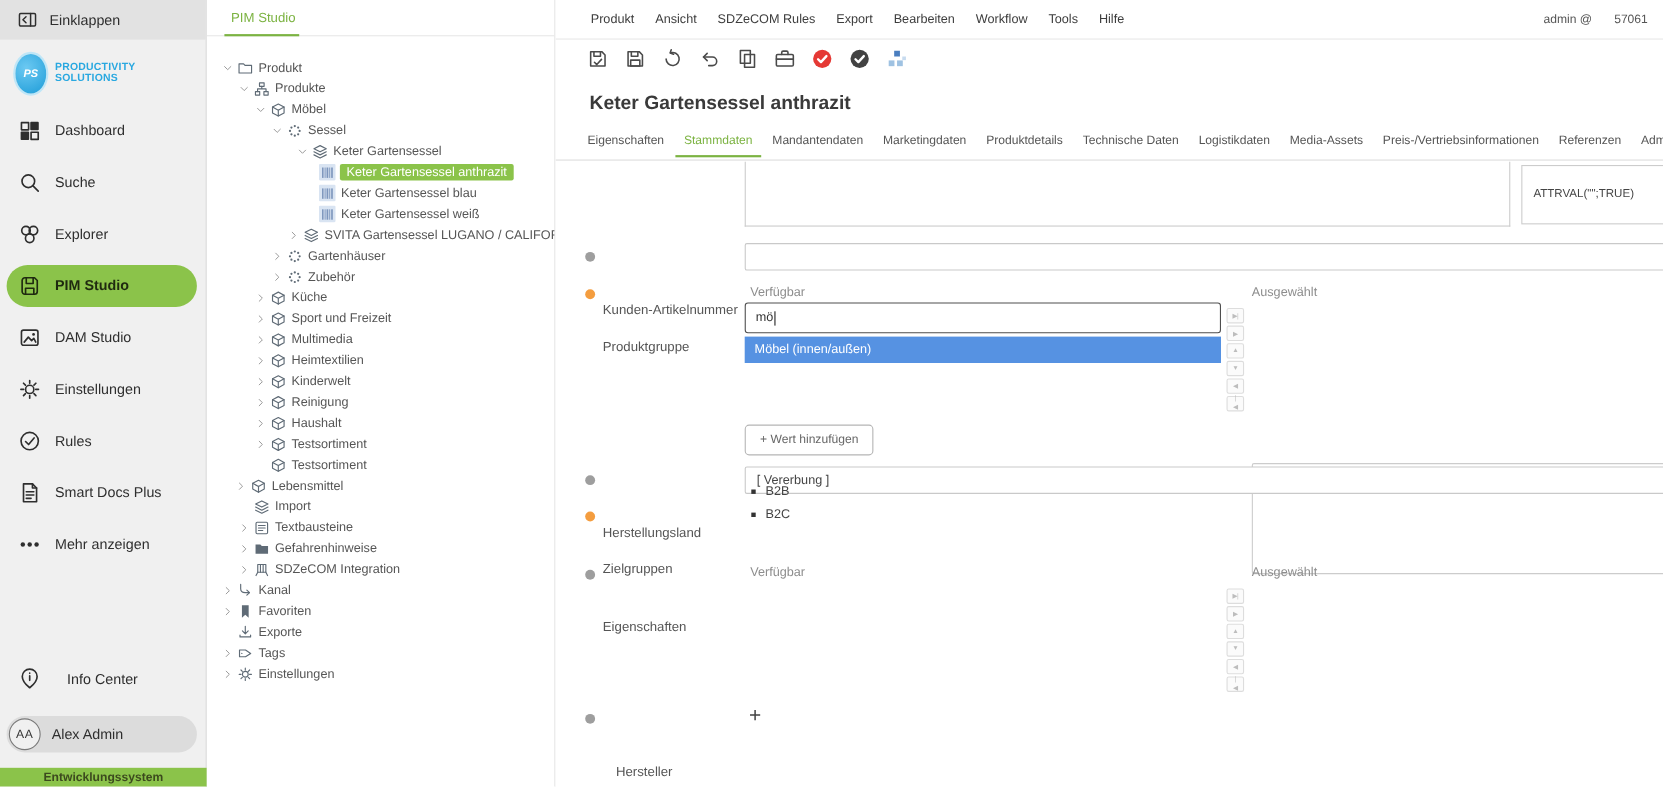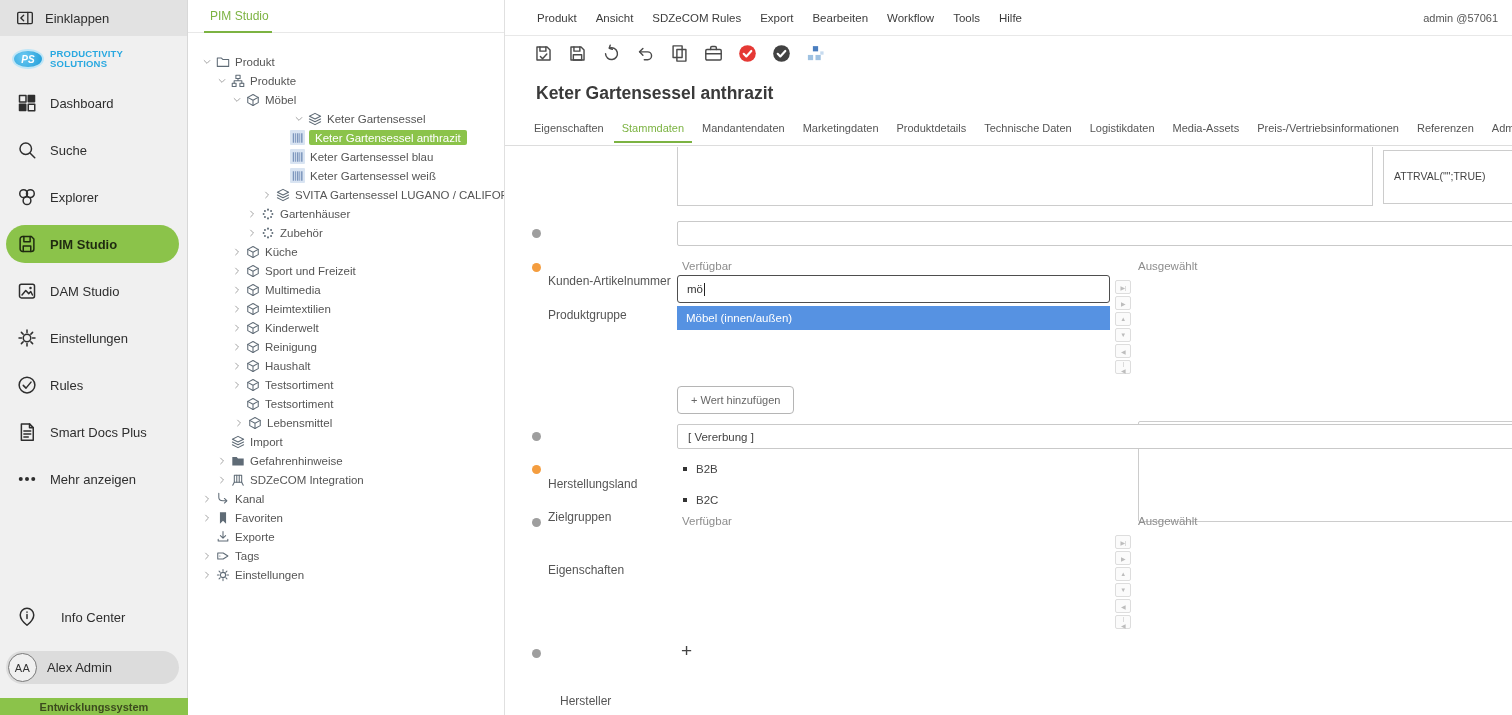--- a/index.html
+++ b/index.html
@@ -11,21 +11,21 @@
   .icon { display:inline-flex; align-items:center; justify-content:center; flex:0 0 auto; }
   .icon svg { display:block; }
 
   
   .sidebar { position:absolute; left:0; top:0; width:188px; height:715px;
     background:#f0f0f0; border-right:1px solid #d8d8d8; }
   .collapse-row { height:36px; background:#e2e2e2; display:flex; align-items:center;
     padding-left:16px; gap:11px; font-size:13px; color:#2e2e2e; }
   .collapse-row .icon svg { width:18px; height:18px; }
   .logo-row { display:flex; align-items:center; padding:13px 0 10px 14px; gap:8px; }
-  .logo-badge { width:28px; height:16px; border-radius:50%; flex:0 0 28px;
+  .logo-badge { width:28px; height:36px; border-radius:50%; flex:0 0 28px;
     background:radial-gradient(circle at 35% 35%, #6cc9f2, #1d9cd8);
     color:#fff; display:flex; align-items:center; justify-content:center;
     font-size:10px; font-weight:bold; font-style:italic;
     box-shadow:0 0 0 2px #bfe6f7; }
   .logo-text { color:#29a8e0; font-size:9.5px; font-weight:bold; line-height:1.1; letter-spacing:.2px; }
   .nav-item { height:47px; display:flex; align-items:center; }
   .nav-inner { display:flex; align-items:center; gap:13px; padding-left:17px; width:100%; height:100%; font-size:13px; color:#2e2e2e; }
   .nav-item .icon svg { width:20px; height:20px; }
   .nav-item.active .nav-inner { background:#8bc34a; height:38px; border-radius:19px;
     margin:0 8px 0 6px; padding-left:11px; width:auto; flex:1; color:#1f2a10; font-weight:bold; }
@@ -54,21 +54,21 @@
   .tree-icon { width:15px; height:15px; color:#5f6b76; margin-right:5px; }
   .tree-icon svg { width:14px; height:14px; }
   .tree-icon.tint-barcode { color:#7d96bd; background:#d9e4f2; border-radius:1px; }
   .tree-label.selected { background:#8bc34a; color:#fff; padding:1.5px 6px; border-radius:2px; margin-left:-1px; }
 
   
   .main { position:absolute; left:505px; top:0; width:1007px; height:715px; background:#fff; overflow:hidden; }
   .menubar { height:36px; border-bottom:1px solid #e8e8e8; display:flex; align-items:center;
     padding:0 14px 0 32px; font-size:11.5px; color:#3d3d3d; }
   .menu-item { margin-right:19px; }
-  .menubar-right { margin-left:auto; display:flex; font-size:11px; color:#555; }
+  .menubar-right { margin-left:auto; display:flex; gap:20px; font-size:11px; color:#555; }
   .toolbar { height:34px; display:flex; align-items:center; gap:8px; padding-left:25px; }
   .tool-btn { width:26px; height:26px; display:flex; align-items:center; justify-content:center; color:#4a4a4a; }
   .tool-btn svg { width:19px; height:19px; }
   .page-title { margin:13px 0 0 31px; font-size:17.5px; font-weight:bold; color:#3a3a3a; }
   .tabs { display:flex; margin-top:13px; padding-left:26px; border-bottom:1px solid #ddd;
     height:29px; align-items:center; font-size:11px; color:#555; }
   .tab { margin-right:12px; padding:2px 3px 8px 3px; position:relative; white-space:nowrap; }
   .tab.active { color:#7cb342; }
   .tab.active::after { content:""; position:absolute; left:-5px; right:-5px; bottom:-1px; height:2px; background:#7cb342; }
 
@@ -288,116 +288,116 @@
           </svg>
         </span>
         <span class="icon tree-icon ">
           <svg viewBox="0 0 16 16" fill="none" stroke="currentColor" stroke-width="1.2" stroke-linecap="round" stroke-linejoin="round">
             <path d="M8 1.8 L14 5 V11 L8 14.2 L2 11 V5 Z"></path>
             <path d="M2 5 L8 8.2 L14 5 M8 8.2 V14.2"></path>
           </svg>
         </span>
     <span class="tree-label ">Möbel</span>
   </div>
-      <div class="tree-row" style="padding-left:104px">
+      <div class="tree-row" style="padding-left:57px">
     <span class="chev icon">
           <svg viewBox="0 0 16 16" fill="none" stroke="currentColor" stroke-width="1.2" stroke-linecap="round" stroke-linejoin="round">
             <path d="M4.2 6 L8 9.8 L11.8 6"></path>
-          </svg>
-        </span>
-        <span class="icon tree-icon ">
-          <svg viewBox="0 0 16 16" fill="none" stroke="currentColor" stroke-width="1.2" stroke-linecap="round" stroke-linejoin="round">
-            <path d="M8 1.6 L14.4 4.8 L8 8 L1.6 4.8 Z"></path>
-            <path d="M1.6 8 L8 11.2 L14.4 8"></path>
-            <path d="M1.6 11.2 L8 14.4 L14.4 11.2"></path>
-          </svg>
-        </span>
-    <span class="tree-label ">Keter Gartensessel</span>
-  </div>
-      <div class="tree-row" style="padding-left:87px">
-    <span class="chev-spacer"></span>
-        <span class="icon tree-icon tint-barcode">
-          <svg viewBox="0 0 16 16" fill="none" stroke="currentColor" stroke-width="1.2" stroke-linecap="round" stroke-linejoin="round">
-            <g fill="currentColor" stroke="none">
-              <rect x="2" y="2.6" width="1.6" height="10.8"></rect>
-              <rect x="4.7" y="2.6" width="1" height="10.8"></rect>
-              <rect x="6.7" y="2.6" width="1.8" height="10.8"></rect>
-              <rect x="9.5" y="2.6" width="1" height="10.8"></rect>
-              <rect x="11.5" y="2.6" width="1.7" height="10.8"></rect>
-            </g>
-          </svg>
-        </span>
-    <span class="tree-label selected">Keter Gartensessel anthrazit</span>
-  </div>
-      <div class="tree-row" style="padding-left:87px">
-    <span class="chev-spacer"></span>
-        <span class="icon tree-icon tint-barcode">
-          <svg viewBox="0 0 16 16" fill="none" stroke="currentColor" stroke-width="1.2" stroke-linecap="round" stroke-linejoin="round">
-            <g fill="currentColor" stroke="none">
-              <rect x="2" y="2.6" width="1.6" height="10.8"></rect>
-              <rect x="4.7" y="2.6" width="1" height="10.8"></rect>
-              <rect x="6.7" y="2.6" width="1.8" height="10.8"></rect>
-              <rect x="9.5" y="2.6" width="1" height="10.8"></rect>
-              <rect x="11.5" y="2.6" width="1.7" height="10.8"></rect>
-            </g>
-          </svg>
-        </span>
-    <span class="tree-label ">Keter Gartensessel blau</span>
-  </div>
-      <div class="tree-row" style="padding-left:87px">
-    <span class="chev-spacer"></span>
-        <span class="icon tree-icon tint-barcode">
-          <svg viewBox="0 0 16 16" fill="none" stroke="currentColor" stroke-width="1.2" stroke-linecap="round" stroke-linejoin="round">
-            <g fill="currentColor" stroke="none">
-              <rect x="2" y="2.6" width="1.6" height="10.8"></rect>
-              <rect x="4.7" y="2.6" width="1" height="10.8"></rect>
-              <rect x="6.7" y="2.6" width="1.8" height="10.8"></rect>
-              <rect x="9.5" y="2.6" width="1" height="10.8"></rect>
-              <rect x="11.5" y="2.6" width="1.7" height="10.8"></rect>
-            </g>
-          </svg>
-        </span>
-    <span class="tree-label ">Keter Gartensessel weiß</span>
-  </div>
-      <div class="tree-row" style="padding-left:72px">
-    <span class="chev icon">
-          <svg viewBox="0 0 16 16" fill="none" stroke="currentColor" stroke-width="1.2" stroke-linecap="round" stroke-linejoin="round">
-            <path d="M6.2 4.2 L10 8 L6.2 11.8"></path>
-          </svg>
-        </span>
-        <span class="icon tree-icon ">
-          <svg viewBox="0 0 16 16" fill="none" stroke="currentColor" stroke-width="1.2" stroke-linecap="round" stroke-linejoin="round">
-            <path d="M8 1.6 L14.4 4.8 L8 8 L1.6 4.8 Z"></path>
-            <path d="M1.6 8 L8 11.2 L14.4 8"></path>
-            <path d="M1.6 11.2 L8 14.4 L14.4 11.2"></path>
-          </svg>
-        </span>
-    <span class="tree-label ">SVITA Gartensessel LUGANO / CALIFORNIA</span>
-  </div>
-      <div class="tree-row" style="padding-left:57px">
-    <span class="chev icon">
-          <svg viewBox="0 0 16 16" fill="none" stroke="currentColor" stroke-width="1.2" stroke-linecap="round" stroke-linejoin="round">
-            <path d="M6.2 4.2 L10 8 L6.2 11.8"></path>
           </svg>
         </span>
         <span class="icon tree-icon ">
           <svg viewBox="0 0 16 16" fill="none" stroke="currentColor" stroke-width="1.2" stroke-linecap="round" stroke-linejoin="round">
             <g fill="currentColor" stroke="none">
               <circle cx="8" cy="3" r="1.15"></circle>
               <circle cx="11.5" cy="4.5" r="1.15"></circle>
               <circle cx="13" cy="8" r="1.15"></circle>
               <circle cx="11.5" cy="11.5" r="1.15"></circle>
               <circle cx="8" cy="13" r="1.15"></circle>
               <circle cx="4.5" cy="11.5" r="1.15"></circle>
               <circle cx="3" cy="8" r="1.15"></circle>
               <circle cx="4.5" cy="4.5" r="1.15"></circle>
             </g>
           </svg>
         </span>
-    <span class="tree-label ">Gartenhäuser</span>
+    <span class="tree-label ">Sessel</span>
+  </div>
+      <div class="tree-row" style="padding-left:80px">
+    <span class="chev icon">
+          <svg viewBox="0 0 16 16" fill="none" stroke="currentColor" stroke-width="1.2" stroke-linecap="round" stroke-linejoin="round">
+            <path d="M4.2 6 L8 9.8 L11.8 6"></path>
+          </svg>
+        </span>
+        <span class="icon tree-icon ">
+          <svg viewBox="0 0 16 16" fill="none" stroke="currentColor" stroke-width="1.2" stroke-linecap="round" stroke-linejoin="round">
+            <path d="M8 1.6 L14.4 4.8 L8 8 L1.6 4.8 Z"></path>
+            <path d="M1.6 8 L8 11.2 L14.4 8"></path>
+            <path d="M1.6 11.2 L8 14.4 L14.4 11.2"></path>
+          </svg>
+        </span>
+    <span class="tree-label ">Keter Gartensessel</span>
+  </div>
+      <div class="tree-row" style="padding-left:87px">
+    <span class="chev-spacer"></span>
+        <span class="icon tree-icon tint-barcode">
+          <svg viewBox="0 0 16 16" fill="none" stroke="currentColor" stroke-width="1.2" stroke-linecap="round" stroke-linejoin="round">
+            <g fill="currentColor" stroke="none">
+              <rect x="2" y="2.6" width="1.6" height="10.8"></rect>
+              <rect x="4.7" y="2.6" width="1" height="10.8"></rect>
+              <rect x="6.7" y="2.6" width="1.8" height="10.8"></rect>
+              <rect x="9.5" y="2.6" width="1" height="10.8"></rect>
+              <rect x="11.5" y="2.6" width="1.7" height="10.8"></rect>
+            </g>
+          </svg>
+        </span>
+    <span class="tree-label selected">Keter Gartensessel anthrazit</span>
+  </div>
+      <div class="tree-row" style="padding-left:87px">
+    <span class="chev-spacer"></span>
+        <span class="icon tree-icon tint-barcode">
+          <svg viewBox="0 0 16 16" fill="none" stroke="currentColor" stroke-width="1.2" stroke-linecap="round" stroke-linejoin="round">
+            <g fill="currentColor" stroke="none">
+              <rect x="2" y="2.6" width="1.6" height="10.8"></rect>
+              <rect x="4.7" y="2.6" width="1" height="10.8"></rect>
+              <rect x="6.7" y="2.6" width="1.8" height="10.8"></rect>
+              <rect x="9.5" y="2.6" width="1" height="10.8"></rect>
+              <rect x="11.5" y="2.6" width="1.7" height="10.8"></rect>
+            </g>
+          </svg>
+        </span>
+    <span class="tree-label ">Keter Gartensessel blau</span>
+  </div>
+      <div class="tree-row" style="padding-left:87px">
+    <span class="chev-spacer"></span>
+        <span class="icon tree-icon tint-barcode">
+          <svg viewBox="0 0 16 16" fill="none" stroke="currentColor" stroke-width="1.2" stroke-linecap="round" stroke-linejoin="round">
+            <g fill="currentColor" stroke="none">
+              <rect x="2" y="2.6" width="1.6" height="10.8"></rect>
+              <rect x="4.7" y="2.6" width="1" height="10.8"></rect>
+              <rect x="6.7" y="2.6" width="1.8" height="10.8"></rect>
+              <rect x="9.5" y="2.6" width="1" height="10.8"></rect>
+              <rect x="11.5" y="2.6" width="1.7" height="10.8"></rect>
+            </g>
+          </svg>
+        </span>
+    <span class="tree-label ">Keter Gartensessel weiß</span>
+  </div>
+      <div class="tree-row" style="padding-left:72px">
+    <span class="chev icon">
+          <svg viewBox="0 0 16 16" fill="none" stroke="currentColor" stroke-width="1.2" stroke-linecap="round" stroke-linejoin="round">
+            <path d="M6.2 4.2 L10 8 L6.2 11.8"></path>
+          </svg>
+        </span>
+        <span class="icon tree-icon ">
+          <svg viewBox="0 0 16 16" fill="none" stroke="currentColor" stroke-width="1.2" stroke-linecap="round" stroke-linejoin="round">
+            <path d="M8 1.6 L14.4 4.8 L8 8 L1.6 4.8 Z"></path>
+            <path d="M1.6 8 L8 11.2 L14.4 8"></path>
+            <path d="M1.6 11.2 L8 14.4 L14.4 11.2"></path>
+          </svg>
+        </span>
+    <span class="tree-label ">SVITA Gartensessel LUGANO / CALIFORNIA</span>
   </div>
       <div class="tree-row" style="padding-left:57px">
     <span class="chev icon">
           <svg viewBox="0 0 16 16" fill="none" stroke="currentColor" stroke-width="1.2" stroke-linecap="round" stroke-linejoin="round">
             <path d="M6.2 4.2 L10 8 L6.2 11.8"></path>
           </svg>
         </span>
         <span class="icon tree-icon ">
           <svg viewBox="0 0 16 16" fill="none" stroke="currentColor" stroke-width="1.2" stroke-linecap="round" stroke-linejoin="round">
             <g fill="currentColor" stroke="none">
@@ -405,20 +405,42 @@
               <circle cx="11.5" cy="4.5" r="1.15"></circle>
               <circle cx="13" cy="8" r="1.15"></circle>
               <circle cx="11.5" cy="11.5" r="1.15"></circle>
               <circle cx="8" cy="13" r="1.15"></circle>
               <circle cx="4.5" cy="11.5" r="1.15"></circle>
               <circle cx="3" cy="8" r="1.15"></circle>
               <circle cx="4.5" cy="4.5" r="1.15"></circle>
             </g>
           </svg>
         </span>
+    <span class="tree-label ">Gartenhäuser</span>
+  </div>
+      <div class="tree-row" style="padding-left:57px">
+    <span class="chev icon">
+          <svg viewBox="0 0 16 16" fill="none" stroke="currentColor" stroke-width="1.2" stroke-linecap="round" stroke-linejoin="round">
+            <path d="M6.2 4.2 L10 8 L6.2 11.8"></path>
+          </svg>
+        </span>
+        <span class="icon tree-icon ">
+          <svg viewBox="0 0 16 16" fill="none" stroke="currentColor" stroke-width="1.2" stroke-linecap="round" stroke-linejoin="round">
+            <g fill="currentColor" stroke="none">
+              <circle cx="8" cy="3" r="1.15"></circle>
+              <circle cx="11.5" cy="4.5" r="1.15"></circle>
+              <circle cx="13" cy="8" r="1.15"></circle>
+              <circle cx="11.5" cy="11.5" r="1.15"></circle>
+              <circle cx="8" cy="13" r="1.15"></circle>
+              <circle cx="4.5" cy="11.5" r="1.15"></circle>
+              <circle cx="3" cy="8" r="1.15"></circle>
+              <circle cx="4.5" cy="4.5" r="1.15"></circle>
+            </g>
+          </svg>
+        </span>
     <span class="tree-label ">Zubehör</span>
   </div>
       <div class="tree-row" style="padding-left:42px">
     <span class="chev icon">
           <svg viewBox="0 0 16 16" fill="none" stroke="currentColor" stroke-width="1.2" stroke-linecap="round" stroke-linejoin="round">
             <path d="M6.2 4.2 L10 8 L6.2 11.8"></path>
           </svg>
         </span>
         <span class="icon tree-icon ">
           <svg viewBox="0 0 16 16" fill="none" stroke="currentColor" stroke-width="1.2" stroke-linecap="round" stroke-linejoin="round">
@@ -529,21 +551,21 @@
       <div class="tree-row" style="padding-left:42px">
     <span class="chev-spacer"></span>
         <span class="icon tree-icon ">
           <svg viewBox="0 0 16 16" fill="none" stroke="currentColor" stroke-width="1.2" stroke-linecap="round" stroke-linejoin="round">
             <path d="M8 1.8 L14 5 V11 L8 14.2 L2 11 V5 Z"></path>
             <path d="M2 5 L8 8.2 L14 5 M8 8.2 V14.2"></path>
           </svg>
         </span>
     <span class="tree-label ">Testsortiment</span>
   </div>
-      <div class="tree-row" style="padding-left:44px">
+      <div class="tree-row" style="padding-left:24px">
     <span class="chev icon">
           <svg viewBox="0 0 16 16" fill="none" stroke="currentColor" stroke-width="1.2" stroke-linecap="round" stroke-linejoin="round">
             <path d="M6.2 4.2 L10 8 L6.2 11.8"></path>
           </svg>
         </span>
         <span class="icon tree-icon ">
           <svg viewBox="0 0 16 16" fill="none" stroke="currentColor" stroke-width="1.2" stroke-linecap="round" stroke-linejoin="round">
             <path d="M8 1.8 L14 5 V11 L8 14.2 L2 11 V5 Z"></path>
             <path d="M2 5 L8 8.2 L14 5 M8 8.2 V14.2"></path>
           </svg>
@@ -553,20 +575,34 @@
       <div class="tree-row" style="padding-left:27px">
     <span class="chev-spacer"></span>
         <span class="icon tree-icon ">
           <svg viewBox="0 0 16 16" fill="none" stroke="currentColor" stroke-width="1.2" stroke-linecap="round" stroke-linejoin="round">
             <path d="M8 1.6 L14.4 4.8 L8 8 L1.6 4.8 Z"></path>
             <path d="M1.6 8 L8 11.2 L14.4 8"></path>
             <path d="M1.6 11.2 L8 14.4 L14.4 11.2"></path>
           </svg>
         </span>
     <span class="tree-label ">Import</span>
+  </div>
+      <div class="tree-row" style="padding-left:27px">
+    <span class="chev icon">
+          <svg viewBox="0 0 16 16" fill="none" stroke="currentColor" stroke-width="1.2" stroke-linecap="round" stroke-linejoin="round">
+            <path d="M6.2 4.2 L10 8 L6.2 11.8"></path>
+          </svg>
+        </span>
+        <span class="icon tree-icon ">
+          <svg viewBox="0 0 16 16" fill="none" stroke="currentColor" stroke-width="1.2" stroke-linecap="round" stroke-linejoin="round">
+            <rect x="2" y="2" width="12" height="12" rx="1.2"></rect>
+            <path d="M4.5 5.4 H11.5 M4.5 8 H11.5 M4.5 10.6 H9"></path>
+          </svg>
+        </span>
+    <span class="tree-label ">Textbausteine</span>
   </div>
       <div class="tree-row" style="padding-left:27px">
     <span class="chev icon">
           <svg viewBox="0 0 16 16" fill="none" stroke="currentColor" stroke-width="1.2" stroke-linecap="round" stroke-linejoin="round">
             <path d="M6.2 4.2 L10 8 L6.2 11.8"></path>
           </svg>
         </span>
         <span class="icon tree-icon ">
           <svg viewBox="0 0 16 16" fill="none" stroke="currentColor" stroke-width="1.2" stroke-linecap="round" stroke-linejoin="round">
             <path fill="currentColor" stroke="none" d="M1.5 3.5 H6.5 L8 5 H14.5 V13 H1.5 Z"></path>
@@ -805,21 +841,21 @@
   <button class="abs add-btn" style="left:172px; top:386px;">+ Wert hinzufügen</button>
 
   <div class="abs dot gray" style="left:27px; top:432px;"></div>
   <div class="abs fld-label" style="left:43px; top:430px;">Herstellungsland</div>
   <div class="abs text-input" style="left:172px; top:424px; width:850px; height:25px;">
     <span>[ Vererbung ]</span>
   </div>
 
   <div class="abs dot orange" style="left:27px; top:465px;"></div>
   <div class="abs fld-label" style="left:43px; top:463px;">Zielgruppen</div>
-  <div class="abs" id="zielgruppen-list" style="left:178px; top:461px; display:flex; flex-direction:column; gap:15px;">
+  <div class="abs" id="zielgruppen-list" style="left:178px; top:439px; display:flex; flex-direction:column; gap:5px;">
       <div class="bullet-row">
      <span class="bullet-sq"></span>
         <span>B2B</span>
    </div>
       <div class="bullet-row">
      <span class="bullet-sq"></span>
         <span>B2C</span>
    </div>
     </div>
 

